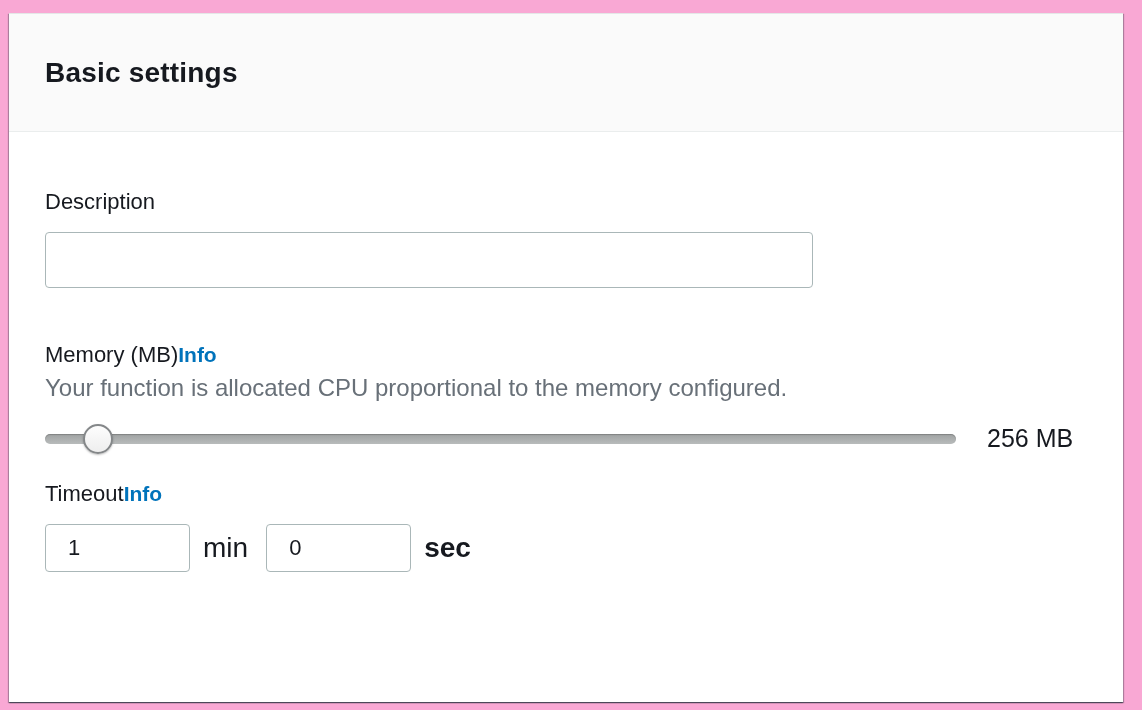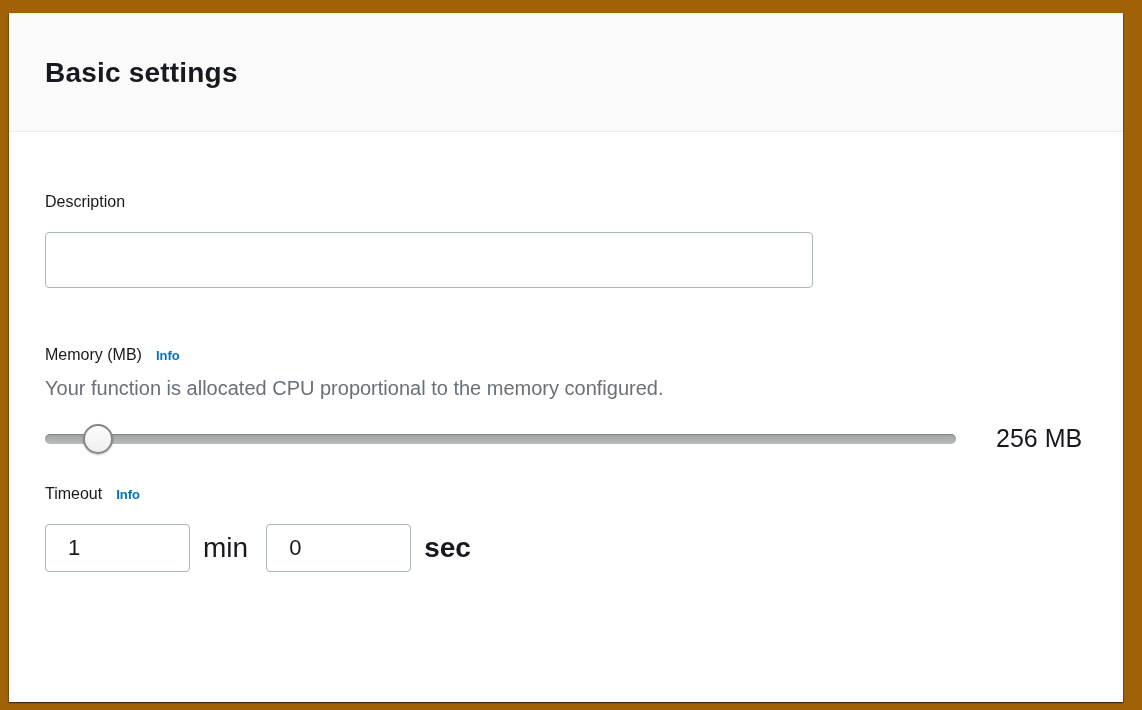--- a/index.html
+++ b/index.html
@@ -3,21 +3,21 @@
 <meta charset="utf-8">
 <style>
   * { margin: 0; padding: 0; box-sizing: border-box; }
   html, body { background: #f2f3f3; }
   body { font-family: "Liberation Sans", sans-serif; color: #16191f; }
 
   .page {
     position: relative;
     width: 1142px;
     height: 710px;
-    background: #a16207;
+    background: #f9a8d4;
     overflow: hidden;
   }
 
   .panel {
     position: absolute;
     left: 9px;
     top: 13px;
     width: 1114px;
     height: 689px;
     background: #ffffff;
@@ -40,32 +40,31 @@
     font-weight: 700;
     color: #16191f;
     letter-spacing: 0.2px;
   }
 
   .panel-body {
     padding: 57px 36px 0 36px;
   }
 
   .field-label {
-    font-size: 16px;
+    font-size: 22px;
     line-height: 26px;
     color: #16191f;
   }
 
   .label-row {
     display: flex;
     align-items: baseline;
-    gap: 14px;
   }
   .info-link {
-    font-size: 13px;
+    font-size: 21px;
     font-weight: 700;
     color: #0073bb;
     text-decoration: none;
     cursor: pointer;
   }
 
   .description-input {
     display: block;
     margin-top: 17px;
     width: 768px;
@@ -76,21 +75,21 @@
     font-family: "Liberation Sans", sans-serif;
     font-size: 22px;
     padding: 0 14px;
     color: #16191f;
     outline: none;
   }
 
   .memory-section { margin-top: 54px; }
   .helper-text {
     margin-top: 8px;
-    font-size: 20px;
+    font-size: 24px;
     line-height: 24px;
     color: #687078;
   }
 
   .slider-row {
     margin-top: 24px;
     display: flex;
     align-items: center;
   }
   .slider-track {
@@ -109,21 +108,21 @@
     transform: translateY(-50%);
     width: 30px;
     height: 30px;
     border-radius: 50%;
     background: linear-gradient(#fdfdfd, #eeeeee);
     border: 2px solid #848789;
     box-shadow: 0 1px 2px rgba(0,0,0,.25);
     cursor: grab;
   }
   .slider-value {
-    margin-left: 40px;
+    margin-left: 31px;
     font-size: 25px;
     color: #16191f;
     white-space: nowrap;
   }
 
   .timeout-section { margin-top: 28px; }
   .timeout-row {
     margin-top: 17px;
     display: flex;
     align-items: center;

